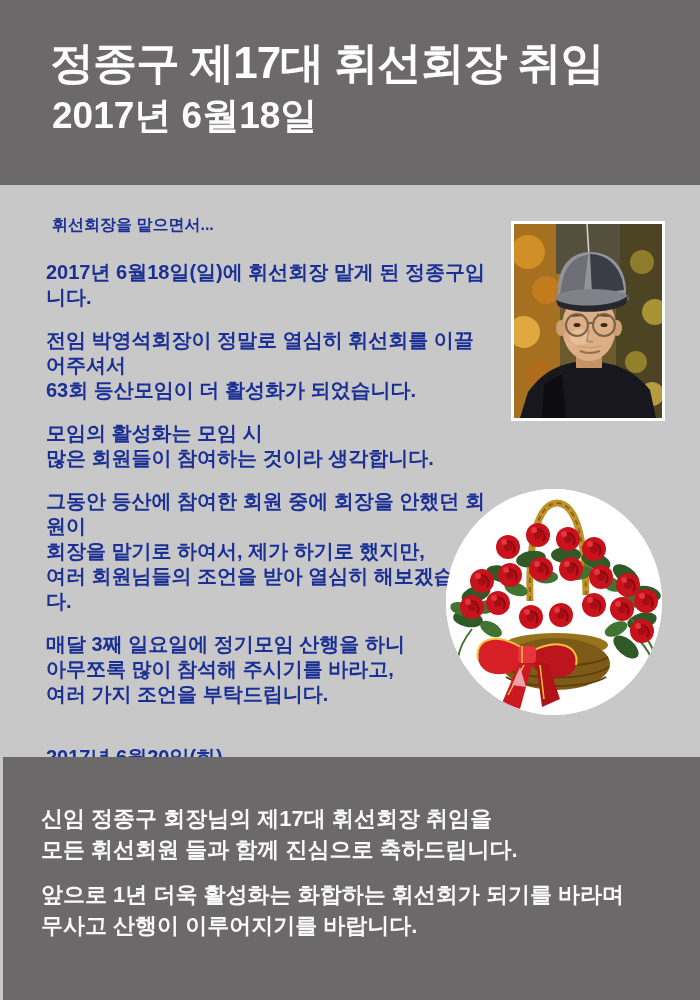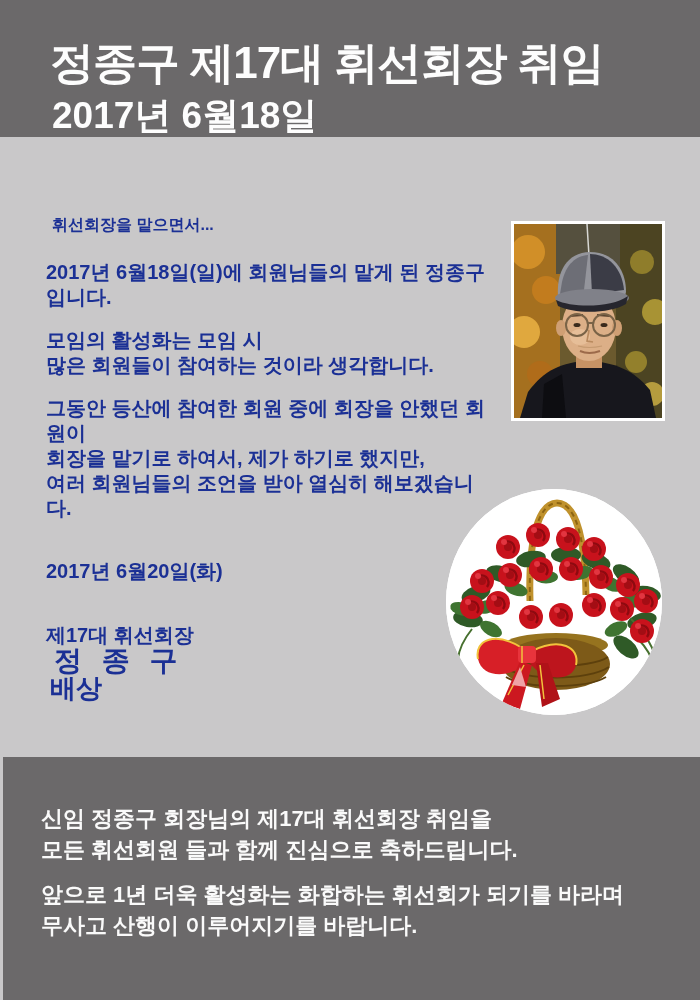--- a/index.html
+++ b/index.html
@@ -2,21 +2,21 @@
 <html><head>
 <meta charset="utf-8">
 <style>
   html,body{margin:0;padding:0;background:#333;}
   .page{
     position:relative;width:700px;height:1000px;margin:0 auto;
     background:#c9c8c9;overflow:hidden;
     font-family:"Liberation Sans","DejaVu Sans",sans-serif;
   }
   
-  .header{position:absolute;left:0;top:0;width:700px;height:137px;background:#6b696a;}
+  .header{position:absolute;left:0;top:0;width:700px;height:185px;background:#6b696a;}
   .title{
     position:absolute;left:50px;top:36px;margin:0;color:#fdfdfd;
     font-size:44px;line-height:54px;font-weight:900;letter-spacing:-1px;white-space:nowrap;
   }
   .header-date{
     position:absolute;left:52px;top:97px;color:#fdfdfd;
     font-size:37px;line-height:38px;font-weight:600;
   }
   
   .letter{
@@ -58,26 +58,31 @@
 
 <div class="page">
 
   <div class="header">
     <h1 class="title">정종구 제17대 휘선회장 취임</h1>
     <div class="header-date">2017년 6월18일</div>
   </div>
 
   <div class="letter">
     <h2>휘선회장을 맡으면서...</h2>
-    <p>2017년 6월18일(일)에 회원님들의 맡게 된 정종구입니다.</p>
+    <p>2017년 6월18일(일)에 휘선회장 맡게 된 정종구입니다.</p>
+    <p>전임 박영석회장이 정말로 열심히 휘선회를 이끌어주셔서
+63회 등산모임이 더 활성화가 되었습니다.</p>
     <p>모임의 활성화는 모임 시
 많은 회원들이 참여하는 것이라 생각합니다.</p>
     <p>그동안 등산에 참여한 회원 중에 회장을 안했던 회원이
 회장을 맡기로 하여서, 제가 하기로 했지만,
 여러 회원님들의 조언을 받아 열심히 해보겠습니다.</p>
+    <p>매달 3째 일요일에 정기모임 산행을 하니
+아무쪼록 많이 참석해 주시기를 바라고,
+여러 가지 조언을 부탁드립니다.</p>
     <p class="date-line">2017년 6월20일(화)</p>
     <p class="signature">
       <span class="sig-prefix">제17대 휘선회장</span>
       <span class="sig-name">정 종 구</span>
       <span class="sig-suffix">배상</span>
     </p>
   </div>
 
   <figure class="portrait" style="margin:0">
     <svg viewBox="0 0 148 194" aria-hidden="true">

